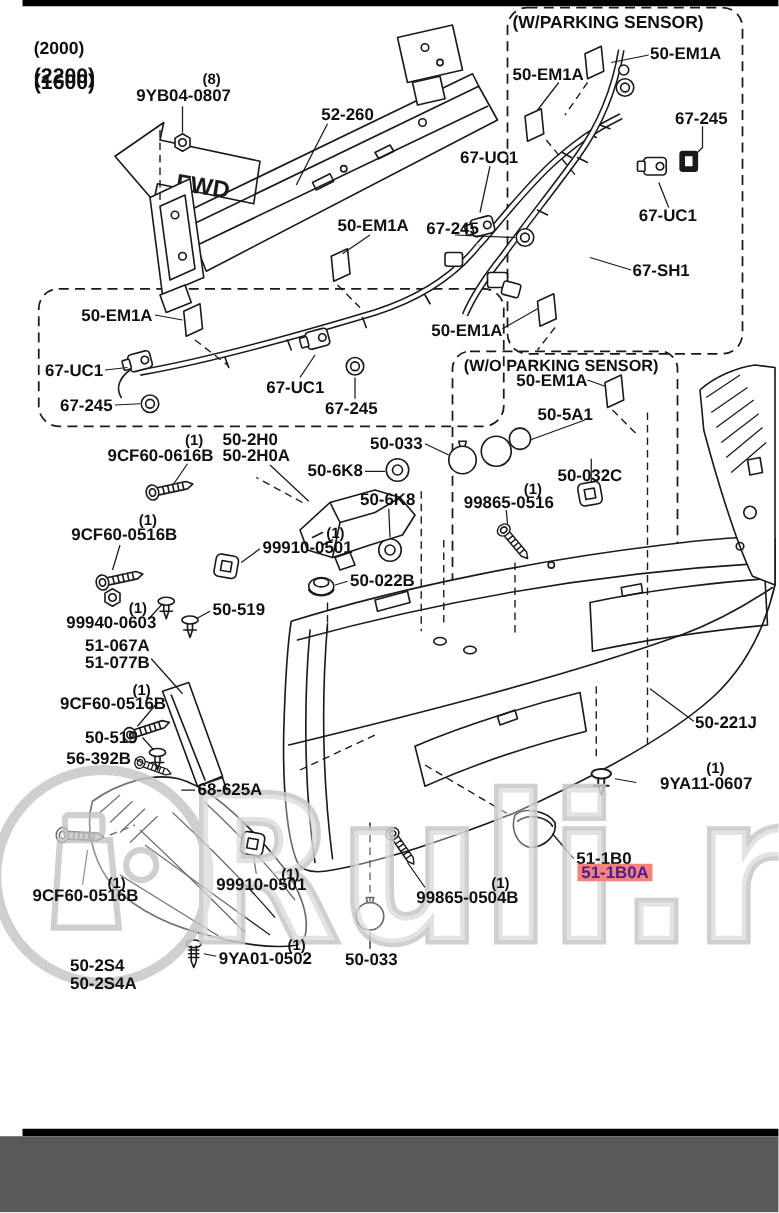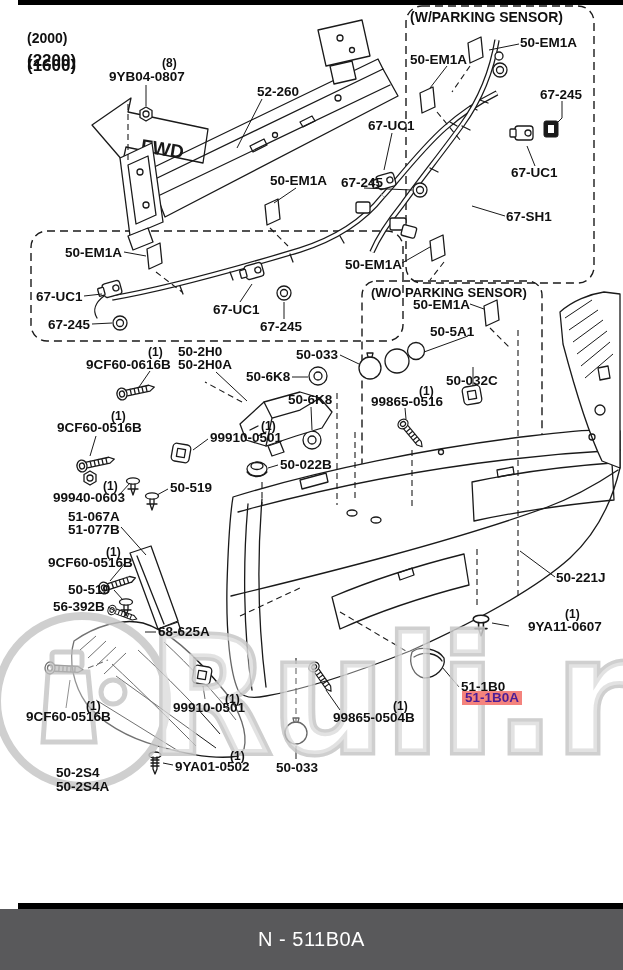--- a/index.html
+++ b/index.html
@@ -316,16 +316,15 @@
       <div class="part-label" style="left: 333px; top: 711px;">99865-0504B</div>
       <div class="part-label" style="left: 461px; top: 680px;">51-1B0</div>
       <div class="part-label hl" style="left: 462px; top: 691px;">51-1B0A</div>
       <div class="part-label" style="left: 556px; top: 571px;">50-221J</div>
       <div class="part-label" style="left: 565px; top: 608px; font-size: 12px;">(1)</div>
       <div class="part-label" style="left: 528px; top: 620px;">9YA11-0607</div>
     </div>
 
   <div class="bar" style="left:18px;top:903px;width:605px;height:6px;"></div>
   <div id="footer">
-    <span>N - 511B0A</span>
   </div>
 
 </div>
 
 </body></html>

